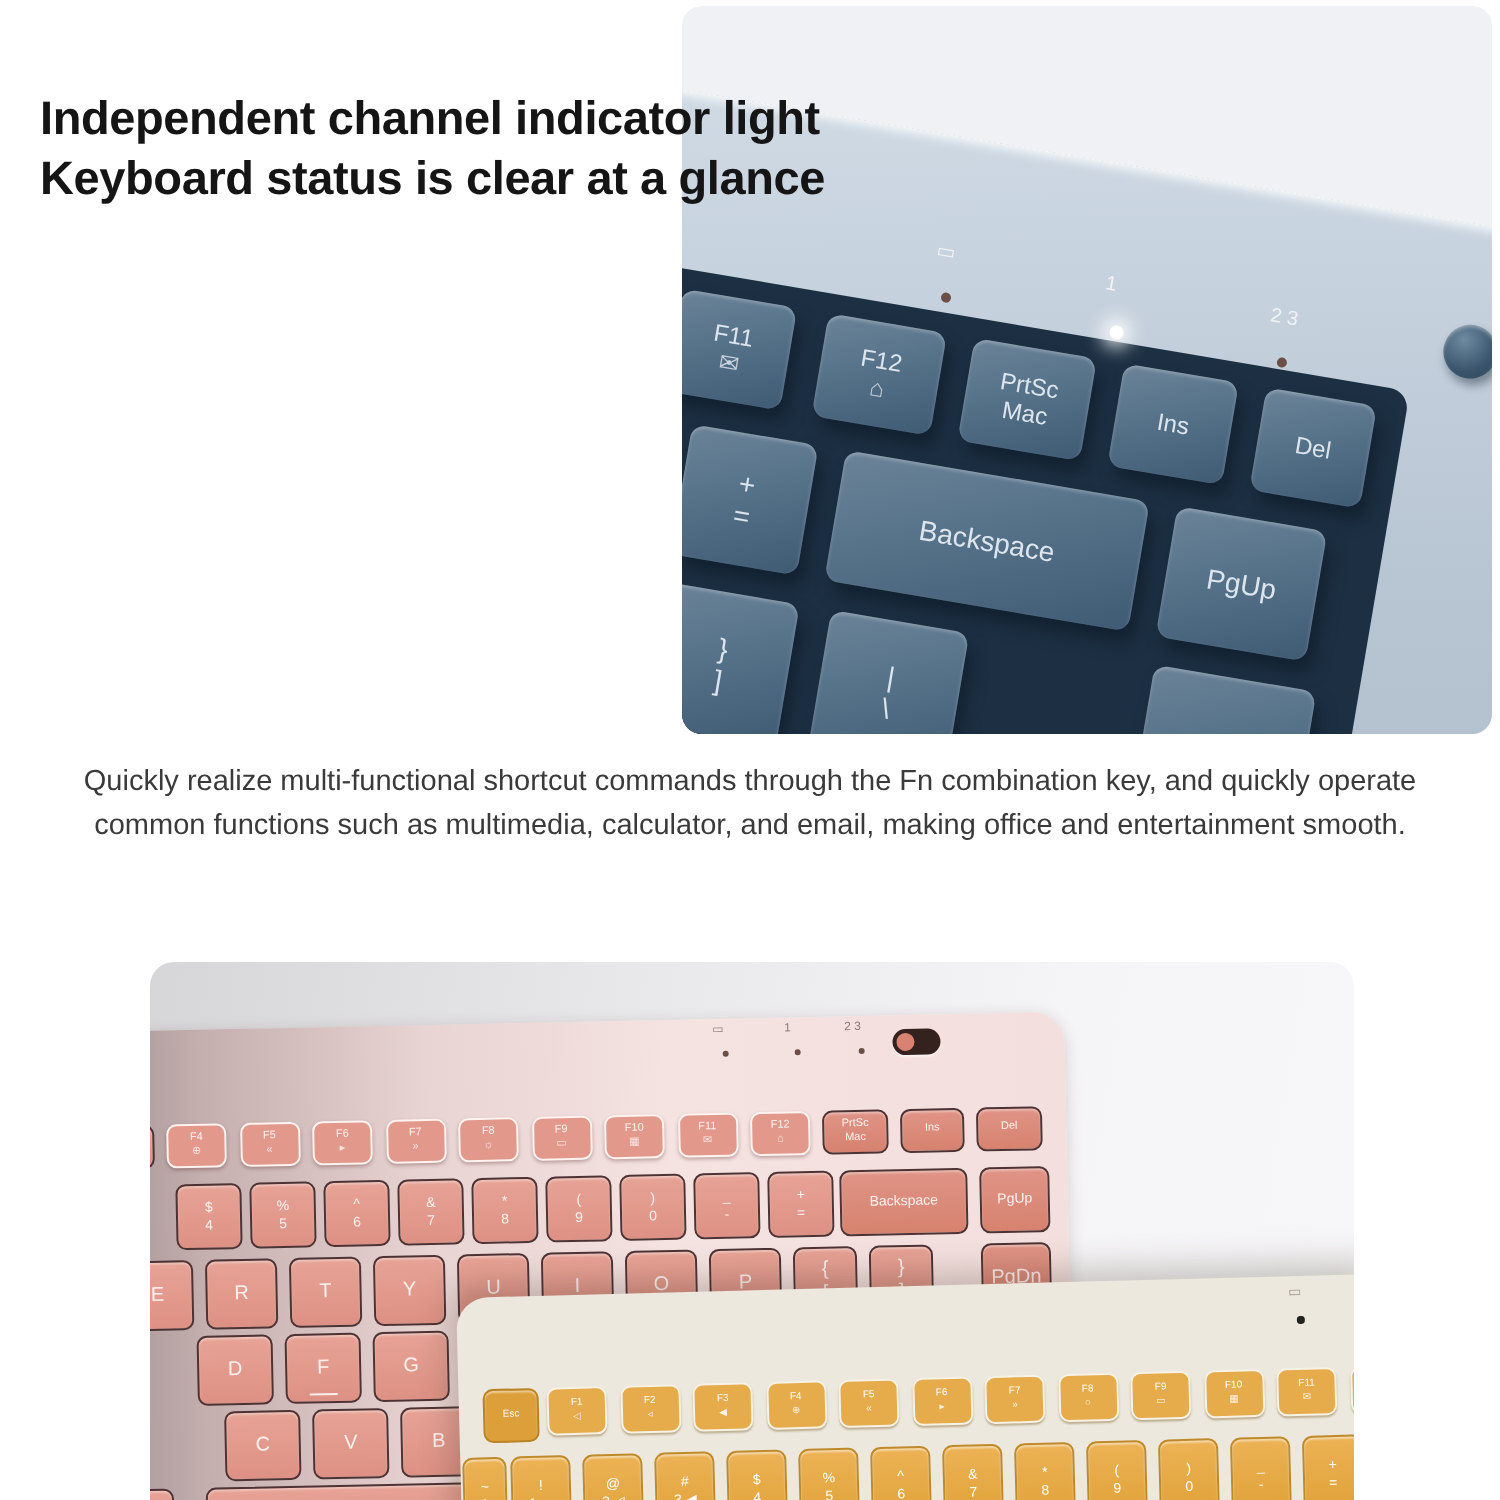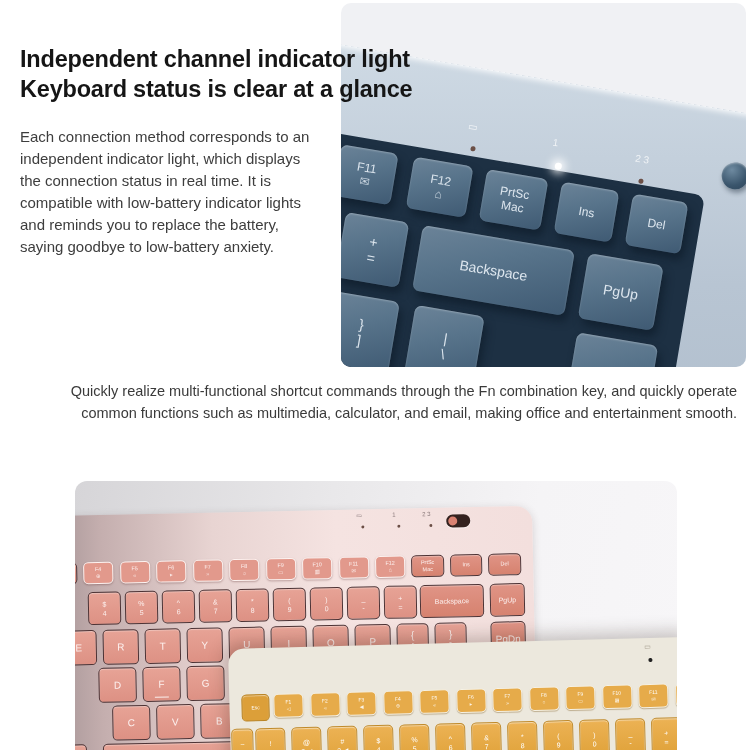--- a/index.html
+++ b/index.html
@@ -26,21 +26,21 @@
         box-shadow:4px 6px 8px rgba(8,20,32,.5), inset 0 1px 2px rgba(255,255,255,.28);}
   .power-btn{position:absolute;left:468px;top:50px;width:27px;height:27px;border-radius:50%;
              background:radial-gradient(circle at 35% 30%,#6e8aa0,#3a556c 60%,#2b4258);
              box-shadow:2px 3px 5px rgba(10,25,40,.4), inset 0 1px 2px rgba(255,255,255,.4);}
 
   
   .sec2{position:absolute;left:0;top:374px;width:750px;text-align:center;z-index:2;}
   .sec2 h2{margin:0;font-size:21.5px;line-height:27.5px;font-weight:700;color:#121212;
            white-space:pre-line;}
   .sec2 p{margin:7px auto 0 auto;width:724px;font-size:14.5px;line-height:21.5px;color:#3a3a3a;
-          white-space:pre-line;text-align:right;}
+          white-space:pre-line;}
 
   
   .photo2{position:absolute;left:75px;top:481px;width:602px;height:269px;
           border-radius:12px 12px 0 0;overflow:hidden;
           background:linear-gradient(100deg,#d6d5d8 0%,#e9e8ea 40%,#f5f4f6 72%,#f7f6f8 100%);}
   .pink-kb{position:absolute;left:-35px;top:30px;width:492px;height:245px;
            transform:rotate(-1.2deg);transform-origin:50% 0;
            border-radius:0 16px 0 0;overflow:hidden;
            background:linear-gradient(90deg,#a09092 0%,#c4aeae 12%,#e8d4d2 35%,#f5e3e1 60%,#f3dfdd 100%);
            box-shadow:0 2px 8px rgba(60,40,40,.18);}
@@ -79,26 +79,20 @@
 </style>
 </head>
 <body>
 
 <div class="page">
 
   <section>
     <div class="text1">
       <h1>Independent channel indicator light
 Keyboard status is clear at a glance</h1>
-      <p>Each connection method corresponds to an
-independent indicator light, which displays
-the connection status in real time. It is
-compatible with low-battery indicator lights
-and reminds you to replace the battery,
-saying goodbye to low-battery anxiety.</p>
     </div>
     <div class="photo1">
       <div class="blue-kb" id="blue-kb">
         <div class="blue-plate"></div>
         <div class="power-btn"></div>
       <div class="key bkey" style="left: 88px; top: 98px; width: 58px; height: 52px; font-size: 12px;">
             <span>F11</span>
             <span class="icn">✉</span>
           </div>
           <div class="key bkey" style="left: 162px; top: 98px; width: 60px; height: 52px; font-size: 12px;">

